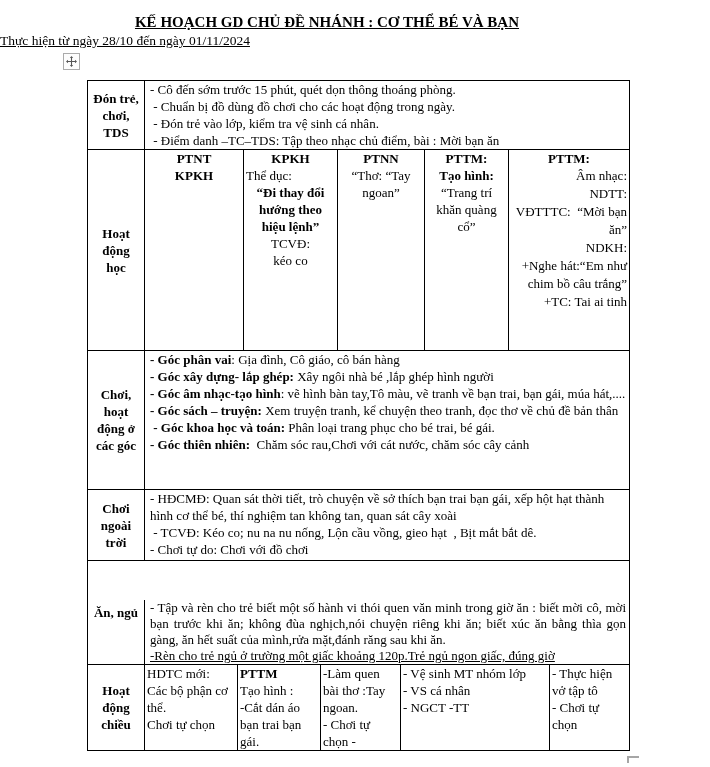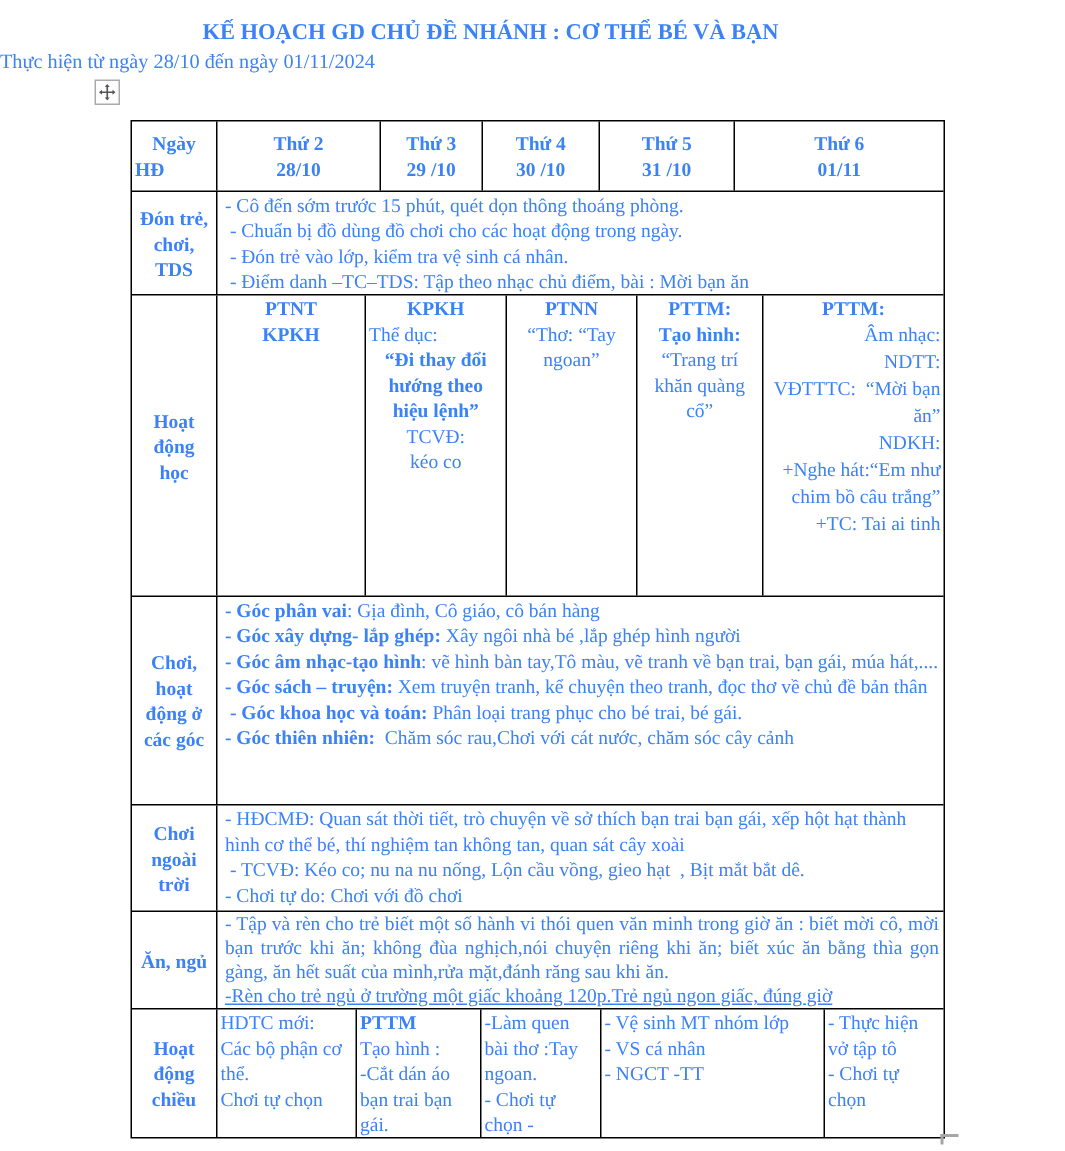--- a/index.html
+++ b/index.html
@@ -1,19 +1,19 @@
 <!DOCTYPE html>
 <html><head>
 <meta charset="utf-8">
 <style>
   html,body{margin:0;padding:0;background:#fff;}
   .page{
     position:relative;width:654px;height:767px;background:#fff;overflow:hidden;
-    font-family:"Liberation Serif","DejaVu Serif",serif;color:#3b82f6;
-    font-size:13px;line-height:17px;
+    font-family:"Liberation Serif","DejaVu Serif",serif;color:#000000;
+    font-size:13px;line-height:17px;text-decoration:underline;
   }
   .title{padding-top:13px;text-align:center;font-weight:bold;font-size:15px;line-height:19px;}
   .subtitle{text-align:left;font-size:13.5px;line-height:17px;}
   .move-handle{
     position:absolute;left:63px;top:53px;width:17px;height:17px;
     border:1px solid #ababab;background:#fdfdfd;box-sizing:border-box;
     display:flex;align-items:center;justify-content:center;cursor:move;
   }
   .resize-handle{
     position:absolute;left:627px;top:756px;width:12px;height:7px;
@@ -34,21 +34,21 @@
   .vc{display:flex;flex-direction:column;align-items:center;justify-content:center;}
   .corner{justify-content:center;align-items:center;padding:0 2px;}
   .corner .l2{align-self:flex-start;}
   .content{padding:0 3px 0 5px;}
   .r-header{min-height:46px;}
   .r-dontre{min-height:68px;}
   .r-hdh{min-height:200px;}
   .r-goc{min-height:138px;}
   .r-ngoaitroi{min-height:70px;}
   .r-annghu{min-height:64px;}
-  .r-annghu .content{line-height:16px;}
+  .r-annghu .content{line-height:16px;margin-top:39px;}
   .r-chieu{min-height:82px;}
   .j{text-align:justify;}
   .u{text-decoration:underline;}
   .hdh-c5-body{text-align:right;line-height:18px;}
   .goc-line span{white-space:pre-wrap;text-align:center;}
 </style>
 </head>
 <body>
 
 <div class="page">
@@ -59,36 +59,20 @@
   <div class="move-handle">
     <span style="display:flex;">
       <svg width="11" height="11" viewBox="0 0 12 12">
           <path fill="#555" d="M6 0L7.8 2.2H6.6V5.4H9.8V4.2L12 6L9.8 7.8V6.6H6.6V9.8H7.8L6 12L4.2 9.8H5.4V6.6H2.2V7.8L0 6L2.2 4.2V5.4H5.4V2.2H4.2Z"></path>
         </svg>
     </span>
   </div>
 
   <div class="tbl">
 
-    <div class="row r-header">
-      <div class="cell lbl corner" style="flex:0 0 56px">
-        <div>Ngày</div>
-        <div class="l2">HĐ</div>
-      </div>
-      <div class="cell b ctr pre vc" style="flex:0 0 109px">Thứ 2
-28/10</div>
-      <div class="cell b ctr pre vc" style="flex:0 0 68px">Thứ 3
-29 /10</div>
-      <div class="cell b ctr pre vc" style="flex:0 0 78px">Thứ 4
-30 /10</div>
-      <div class="cell b ctr pre vc" style="flex:0 0 90px">Thứ 5
-31 /10</div>
-      <div class="cell b ctr pre vc" style="flex:1">Thứ 6
-01/11</div>
-    </div>
 
     <div class="row r-dontre">
       <div class="cell lbl" style="flex:0 0 56px">Đón trẻ, chơi, TDS</div>
       <div class="cell content pre" style="flex:1">-  Cô đến sớm trước 15 phút, quét dọn thông thoáng phòng.
 &nbsp;-  Chuẩn bị đồ dùng đồ chơi cho các hoạt động trong ngày.
 &nbsp;-  Đón trẻ vào lớp, kiểm tra vệ sinh cá nhân.
 &nbsp;-  Điểm danh –TC–TDS: Tập theo nhạc chủ điểm, bài : Mời bạn ăn</div>
     </div>
 
     <div class="row r-hdh">

